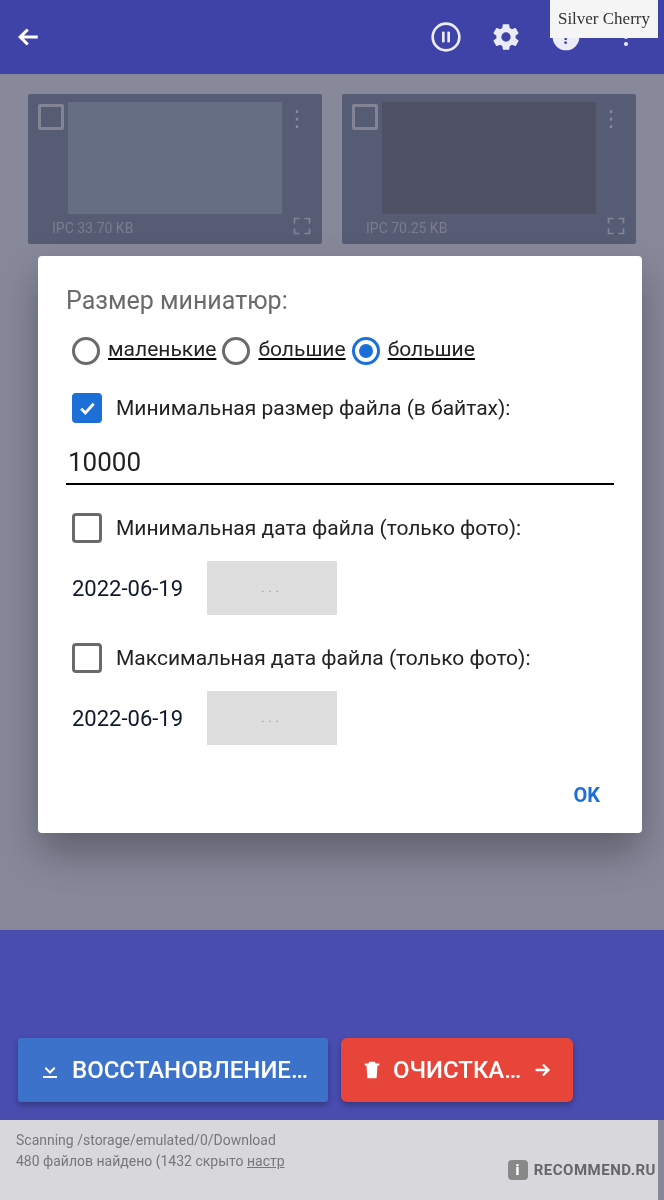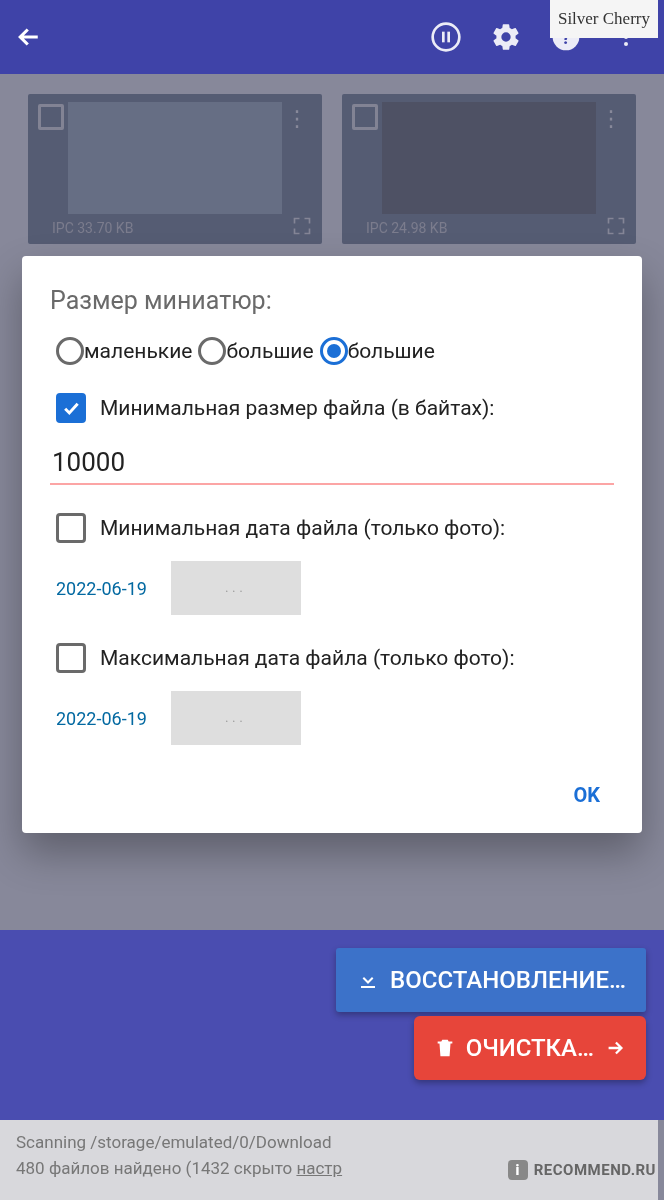--- a/index.html
+++ b/index.html
@@ -77,41 +77,43 @@
     position: absolute; bottom: 8px; left: 24px;
     color: #cfcfcf; font-size: 14px;
   }
   .scrim {
     position: absolute; inset: 0;
     top: 74px;
     background: rgba(20,22,60,0.45);
   }
   .dialog {
     position: absolute;
-    top: 256px; left: 22px; right: 22px;
+    top: 256px; left: 38px; right: 22px;
     background: #fff;
     border-radius: 4px;
     box-shadow: 0 20px 40px rgba(0,0,0,0.3);
     padding: 30px 28px 16px 28px;
   }
   .dialog h2 {
     font-weight: 400;
     color: #6a6a6a;
     font-size: 25px;
     margin-bottom: 22px;
   }
   .radios {
     display: flex;
     align-items: center;
     gap: 6px;
     margin-bottom: 28px;
     padding-left: 6px;
   }
   .radio {
-    display: flex; align-items: center;
+    display: flex; 
+    gap: 8px;
+    text-decoration: underline;
   }
   .radio-circle {
     width: 28px; height: 28px;
     border: 3px solid #6a6a6a;
     border-radius: 50%;
     display: flex; align-items: center; justify-content: center;
   }
   .radio.selected .radio-circle { border-color: #1b6fd6; }
   .radio.selected .radio-dot {
     width: 14px; height: 14px;
@@ -134,38 +136,38 @@
   }
   .checkbox.checked {
     background: #1b6fd6;
     border-color: #1b6fd6;
     color: #fff;
   }
   .check-label { font-size: 21px; color: #222; }
   .textinput {
     width: 100%;
     border: none;
-    border-bottom: 2px solid #fca5a5;
+    border-bottom: 2px solid #000000;
     font-size: 26px;
     color: #222;
     padding: 6px 2px;
     outline: none;
     margin-bottom: 28px;
     font-family: inherit;
     background: transparent;
   }
   .date-row {
     display: flex; align-items: center;
     gap: 24px;
     margin-bottom: 28px;
     padding-left: 6px;
   }
   .date-val {
-    font-size: 18px;
-    color: #0369a1;
+    font-size: 22px;
+    color: #0f172a;
   }
   .date-btn {
     width: 130px; height: 54px;
     background: #dedede;
     display: flex; align-items: center; justify-content: center;
     color: #999;
     font-size: 12px;
     letter-spacing: 4px;
   }
   .dialog-actions {
@@ -178,25 +180,25 @@
     font-weight: 700;
     font-size: 20px;
     padding: 10px 14px;
   }
   .bottom-zone {
     position: absolute;
     bottom: 80px; left: 0; right: 0;
     height: 190px;
     background: #4a4db0;
     display: flex;
-    flex-direction: column;
+    flex-direction: row;
     align-items: flex-end;
     justify-content: flex-start;
     padding: 18px 18px;
-    gap: 4px;
+    gap: 13px;
   }
   .btn-restore {
     background: #3c72c9;
     color: #fff;
     font-size: 24px;
     font-weight: 500;
     padding: 18px 20px;
     display: flex; align-items: center; gap: 10px;
     border-radius: 3px;
     box-shadow: 0 3px 6px rgba(0,0,0,0.3);
@@ -210,21 +212,21 @@
     display: flex; align-items: center; gap: 10px;
     border-radius: 6px;
     box-shadow: 0 3px 6px rgba(0,0,0,0.3);
   }
   .statusbar {
     position: absolute;
     bottom: 0; left: 0; right: 6px;
     height: 80px;
     background: #d8d8dc;
     color: #777;
-    font-size: 17px;
+    font-size: 14px;
     padding: 10px 16px;
     line-height: 1.5;
   }
   .statusbar .line2 u { text-decoration: underline; }
   .watermark-bottom {
     position: absolute;
     bottom: 20px; right: 8px;
     display: flex; align-items: center;
     gap: 6px;
     font-size: 15px;
@@ -295,21 +297,21 @@
   </div>
   <div class="thumb t2">
     <div class="paper"></div>
     <div class="chk"></div>
     <div class="more">⋮</div>
     <div class="expand">
       <svg width="20" height="20" viewBox="0 0 24 24" fill="none" stroke="currentColor" stroke-width="2">
           <path d="M3 9V3h6M21 9V3h-6M3 15v6h6M21 15v6h-6"></path>
         </svg>
     </div>
-    <div class="label">IPC  24.98 KB</div>
+    <div class="label">IPC  70.25 KB</div>
   </div>
 </div>
 
 <div class="scrim"></div>
 
 <div class="dialog">
   <h2>Размер миниатюр:</h2>
 
   <div class="radios">
     <div class="radio">

